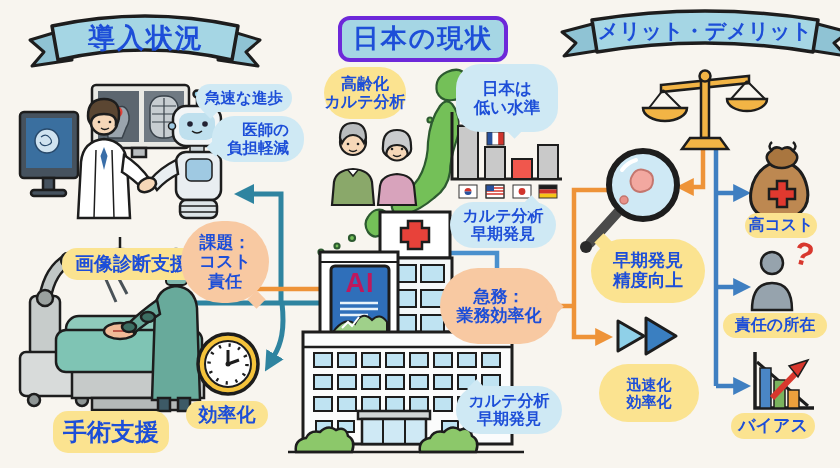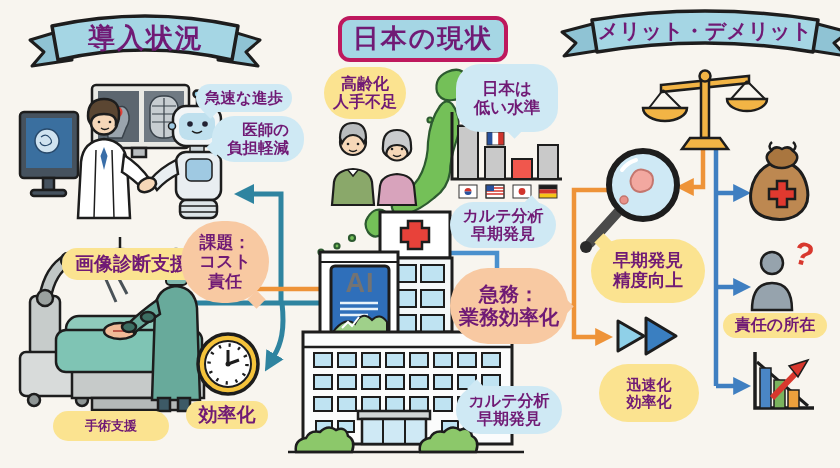--- a/index.html
+++ b/index.html
@@ -1,29 +1,29 @@
 <!DOCTYPE html>
 <html><head>
 <meta charset="utf-8">
 <style>
   html,body{margin:0;padding:0;background:#e8e6e0;}
   .canvas{position:relative;width:840px;height:468px;background:#f8f5ef;overflow:hidden;
     font-family:"Liberation Sans",sans-serif;color:#1d1d1d;}
   .canvas svg.scene{position:absolute;left:0;top:0;}
   .txt{position:absolute;display:flex;align-items:center;justify-content:center;
-    text-align:center;font-weight:bold;color:#701a75;white-space:pre-line;line-height:1.14;z-index:5;}
+    text-align:center;font-weight:bold;color:#1d4ed8;white-space:pre-line;line-height:1.14;z-index:5;}
   .bubble-blue{background:#cfe9f4;}
   .bubble-yellow{background:#fbe390;}
   .bubble-orange{background:#f8c9a2;}
   .pill{background:#fbe390;border-radius:15px;}
   .tail{position:absolute;width:13px;height:13px;transform:rotate(45deg);background:inherit;z-index:-0;}
-  .banner-box{background:#a5d6e4;border:4px solid #be185d;border-radius:12px;}
+  .banner-box{background:#a5d6e4;border:4px solid #6d28d9;border-radius:12px;}
   .banner-txt{background:transparent;letter-spacing:2px;}
   .qmark{color:#d8382e;transform:rotate(14deg);background:transparent;}
-  .ai-txt{color:#737373;background:transparent;letter-spacing:1px;}
+  .ai-txt{color:#be185d;background:transparent;letter-spacing:1px;}
 </style>
 </head>
 <body>
 
 <div class="canvas">
 
 <svg class="scene" width="840" height="468" viewBox="0 0 840 468">
   <defs>
     <marker id="arr-teal" viewBox="0 0 10 10" refX="1" refY="5" markerWidth="4" markerHeight="4" orient="auto">
           <path d="M0,0 L10,5 L0,10 Z" fill="#2f84a0"></path>
@@ -333,35 +333,37 @@
 <div class="txt banner-box" style="left:338px;top:16px;width:162px;height:38px;font-size:26px;letter-spacing:2px;">日本の現状</div>
 <div class="txt banner-txt" style="left:582px;top:16px;width:246px;height:32px;font-size:21px;letter-spacing:0;font-family:Liberation Serif, serif;">メリット・デメリット</div>
 
 <div class="txt bubble-blue" style="left:196px;top:84px;width:96px;height:28px;font-size:15.5px;border-radius:15px;">急速な進歩<span class="tail" style="left:8px;bottom:-4px;"></span></div>
 <div class="txt bubble-blue" style="left:212px;top:116px;width:92px;height:46px;font-size:15.5px;border-radius:22px;text-align:right;">医師の
 負担軽減<span class="tail" style="left:-3px;bottom:8px;"></span></div>
 <div class="txt pill" style="left:62px;top:208px;width:140px;height:32px;font-size:19px;margin-top:40px;">画像診断支援</div>
 <div class="txt bubble-orange" style="left:181px;top:221px;width:88px;height:82px;font-size:17px;border-radius:44px;">課題：
 コスト
 責任<span class="tail" style="right:6px;bottom:-3px;"></span></div>
-<div class="txt pill" style="left:53px;top:411px;width:116px;height:30px;font-size:13px;">手術支援</div>
+<div class="txt pill" style="left:53px;top:411px;width:116px;height:42px;font-size:24px;">手術支援</div>
 <div class="txt pill" style="left:186px;top:401px;width:82px;height:28px;font-size:19px;">効率化</div>
 
 <div class="txt bubble-yellow" style="left:324px;top:67px;width:82px;height:52px;font-size:16px;border-radius:26px;">高齢化
-人手不足</div>
+カルテ分析</div>
 <div class="txt bubble-blue" style="left:456px;top:64px;width:102px;height:68px;font-size:16.5px;border-radius:24px;">日本は
 低い水準<span class="tail" style="left:52px;bottom:-4px;"></span></div>
 <div class="txt bubble-blue" style="left:450px;top:202px;width:106px;height:46px;font-size:16px;border-radius:23px;">カルテ分析
 早期発見<span class="tail" style="right:18px;top:-4px;"></span></div>
-<div class="txt bubble-orange" style="left:450px;top:268px;width:118px;height:76px;font-size:20px;border-radius:40px;">急務：
+<div class="txt bubble-orange" style="left:440px;top:268px;width:118px;height:76px;font-size:17px;border-radius:40px;">急務：
 業務効率化<span class="tail" style="right:-3px;top:32px;"></span></div>
 <div class="txt bubble-blue" style="left:456px;top:386px;width:106px;height:48px;font-size:16px;border-radius:24px;">カルテ分析
 早期発見<span class="tail" style="left:14px;top:-4px;"></span></div>
 <div class="txt ai-txt" style="left:333px;top:267px;width:54px;height:32px;font-size:27px;">AI</div>
 
 <div class="txt bubble-yellow" style="left:591px;top:239px;width:114px;height:64px;font-size:17.5px;border-radius:32px;">早期発見
 精度向上<span class="tail" style="left:6px;top:-3px;"></span></div>
 <div class="txt bubble-yellow" style="left:599px;top:364px;width:100px;height:58px;font-size:15px;border-radius:30px;">迅速化
 効率化</div>
+<div class="txt pill" style="left:745px;top:213px;width:72px;height:25px;font-size:16px;">高コスト</div>
 <div class="txt pill" style="left:723px;top:313px;width:104px;height:25px;font-size:16px;text-align:right;">責任の所在</div>
+<div class="txt pill" style="left:731px;top:413px;width:84px;height:26px;font-size:17px;">バイアス</div>
 <div class="txt qmark" style="left:789px;top:234px;width:30px;height:40px;font-size:32px;">?</div>
 
 </div>
 
 </body></html>

